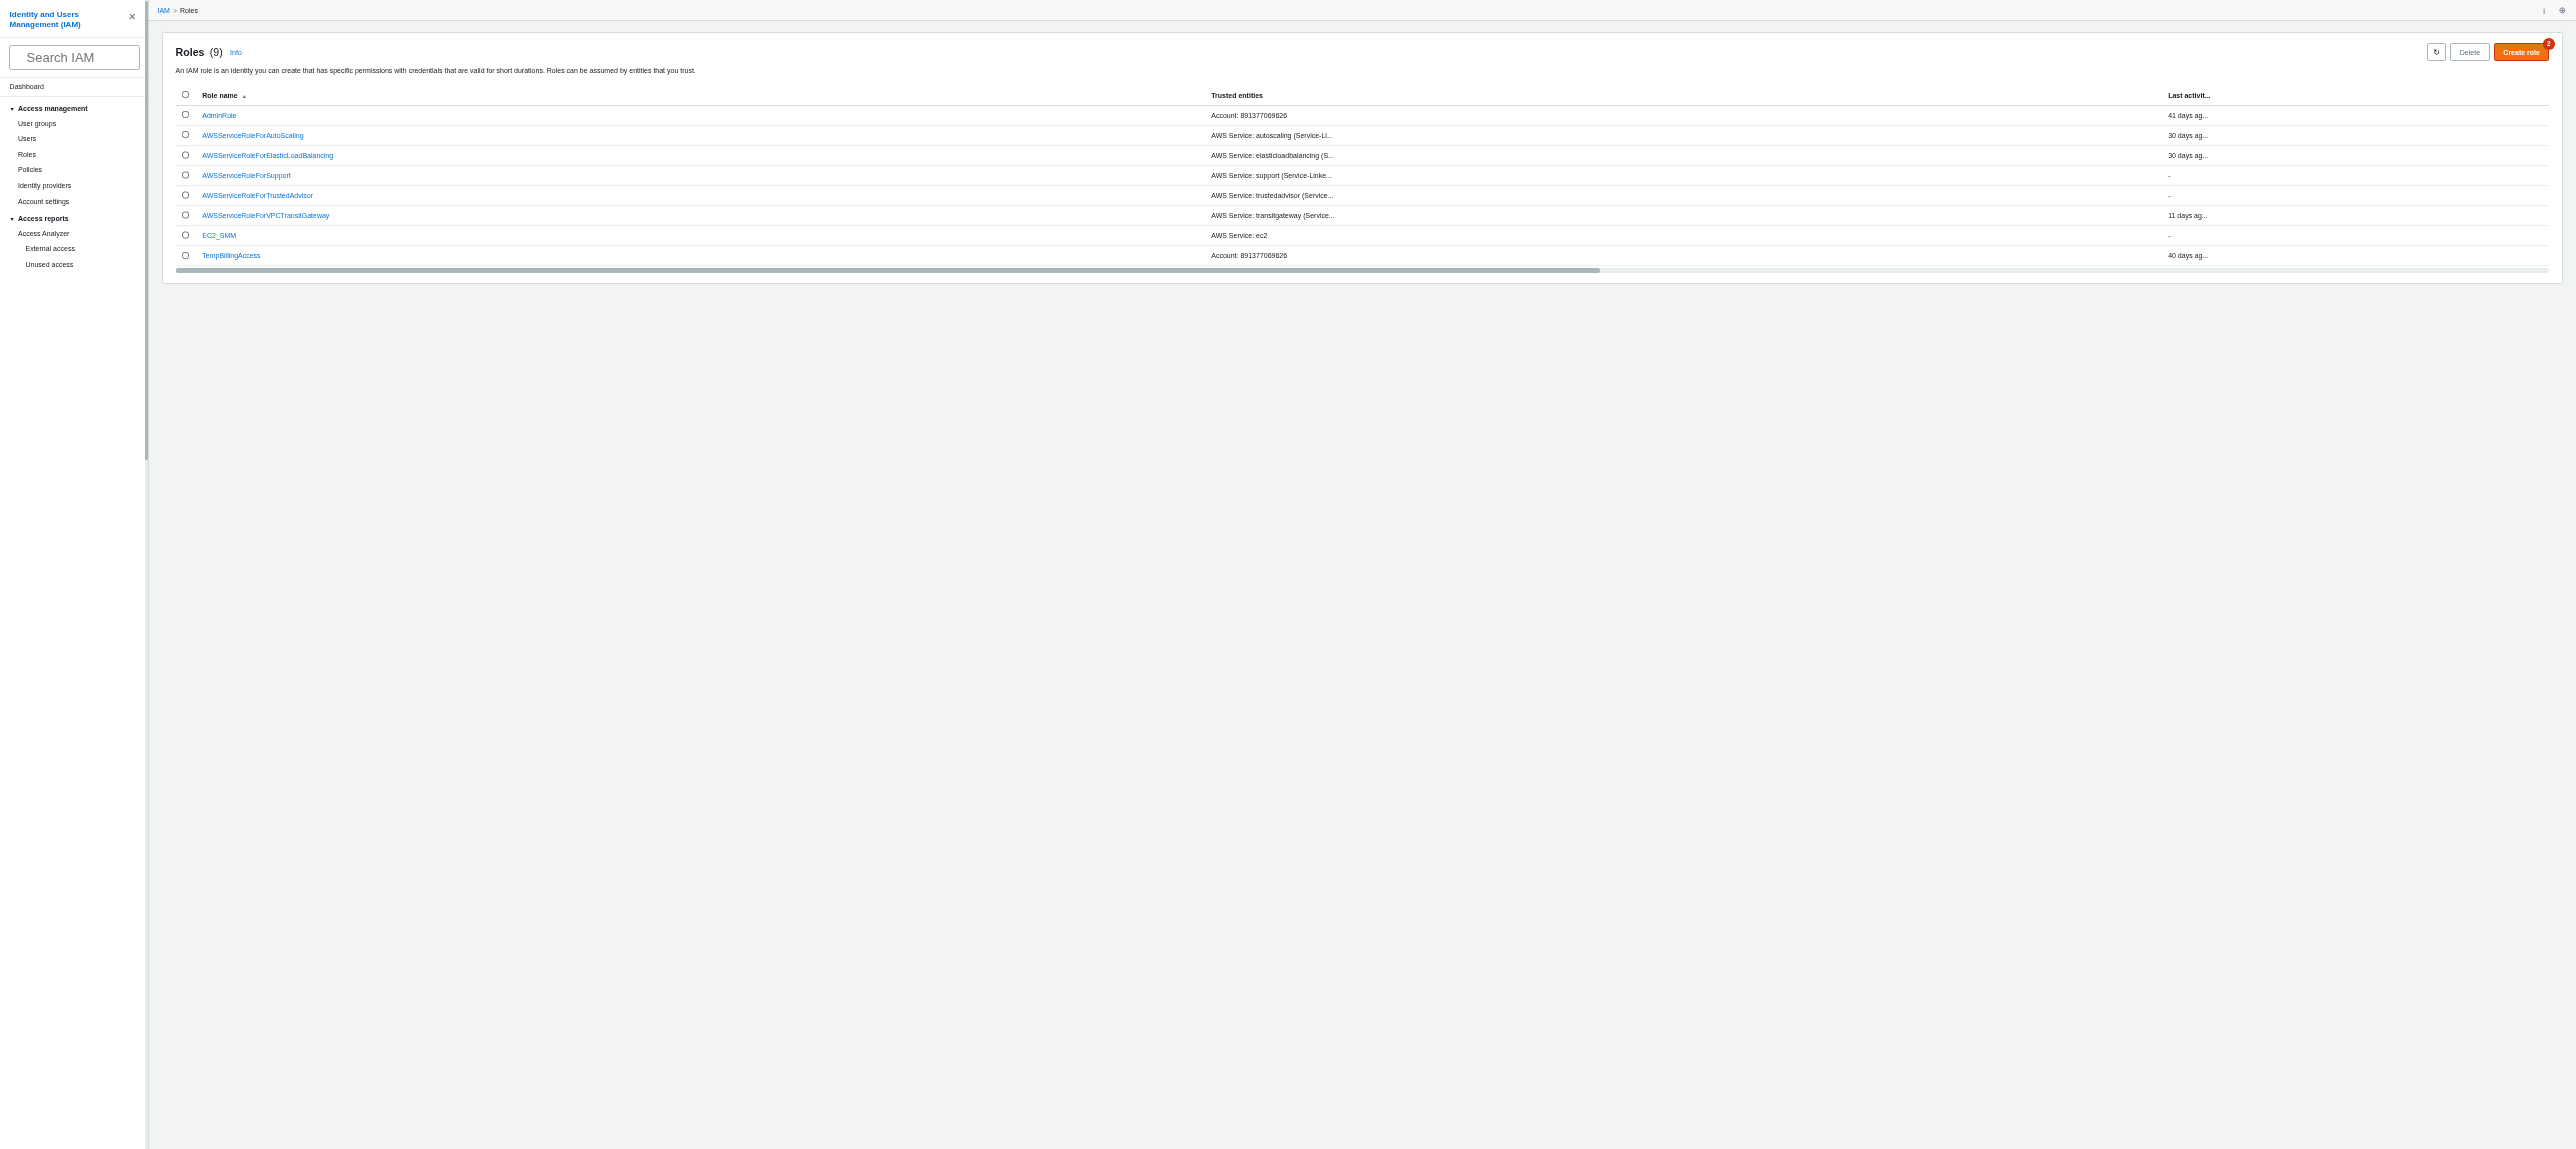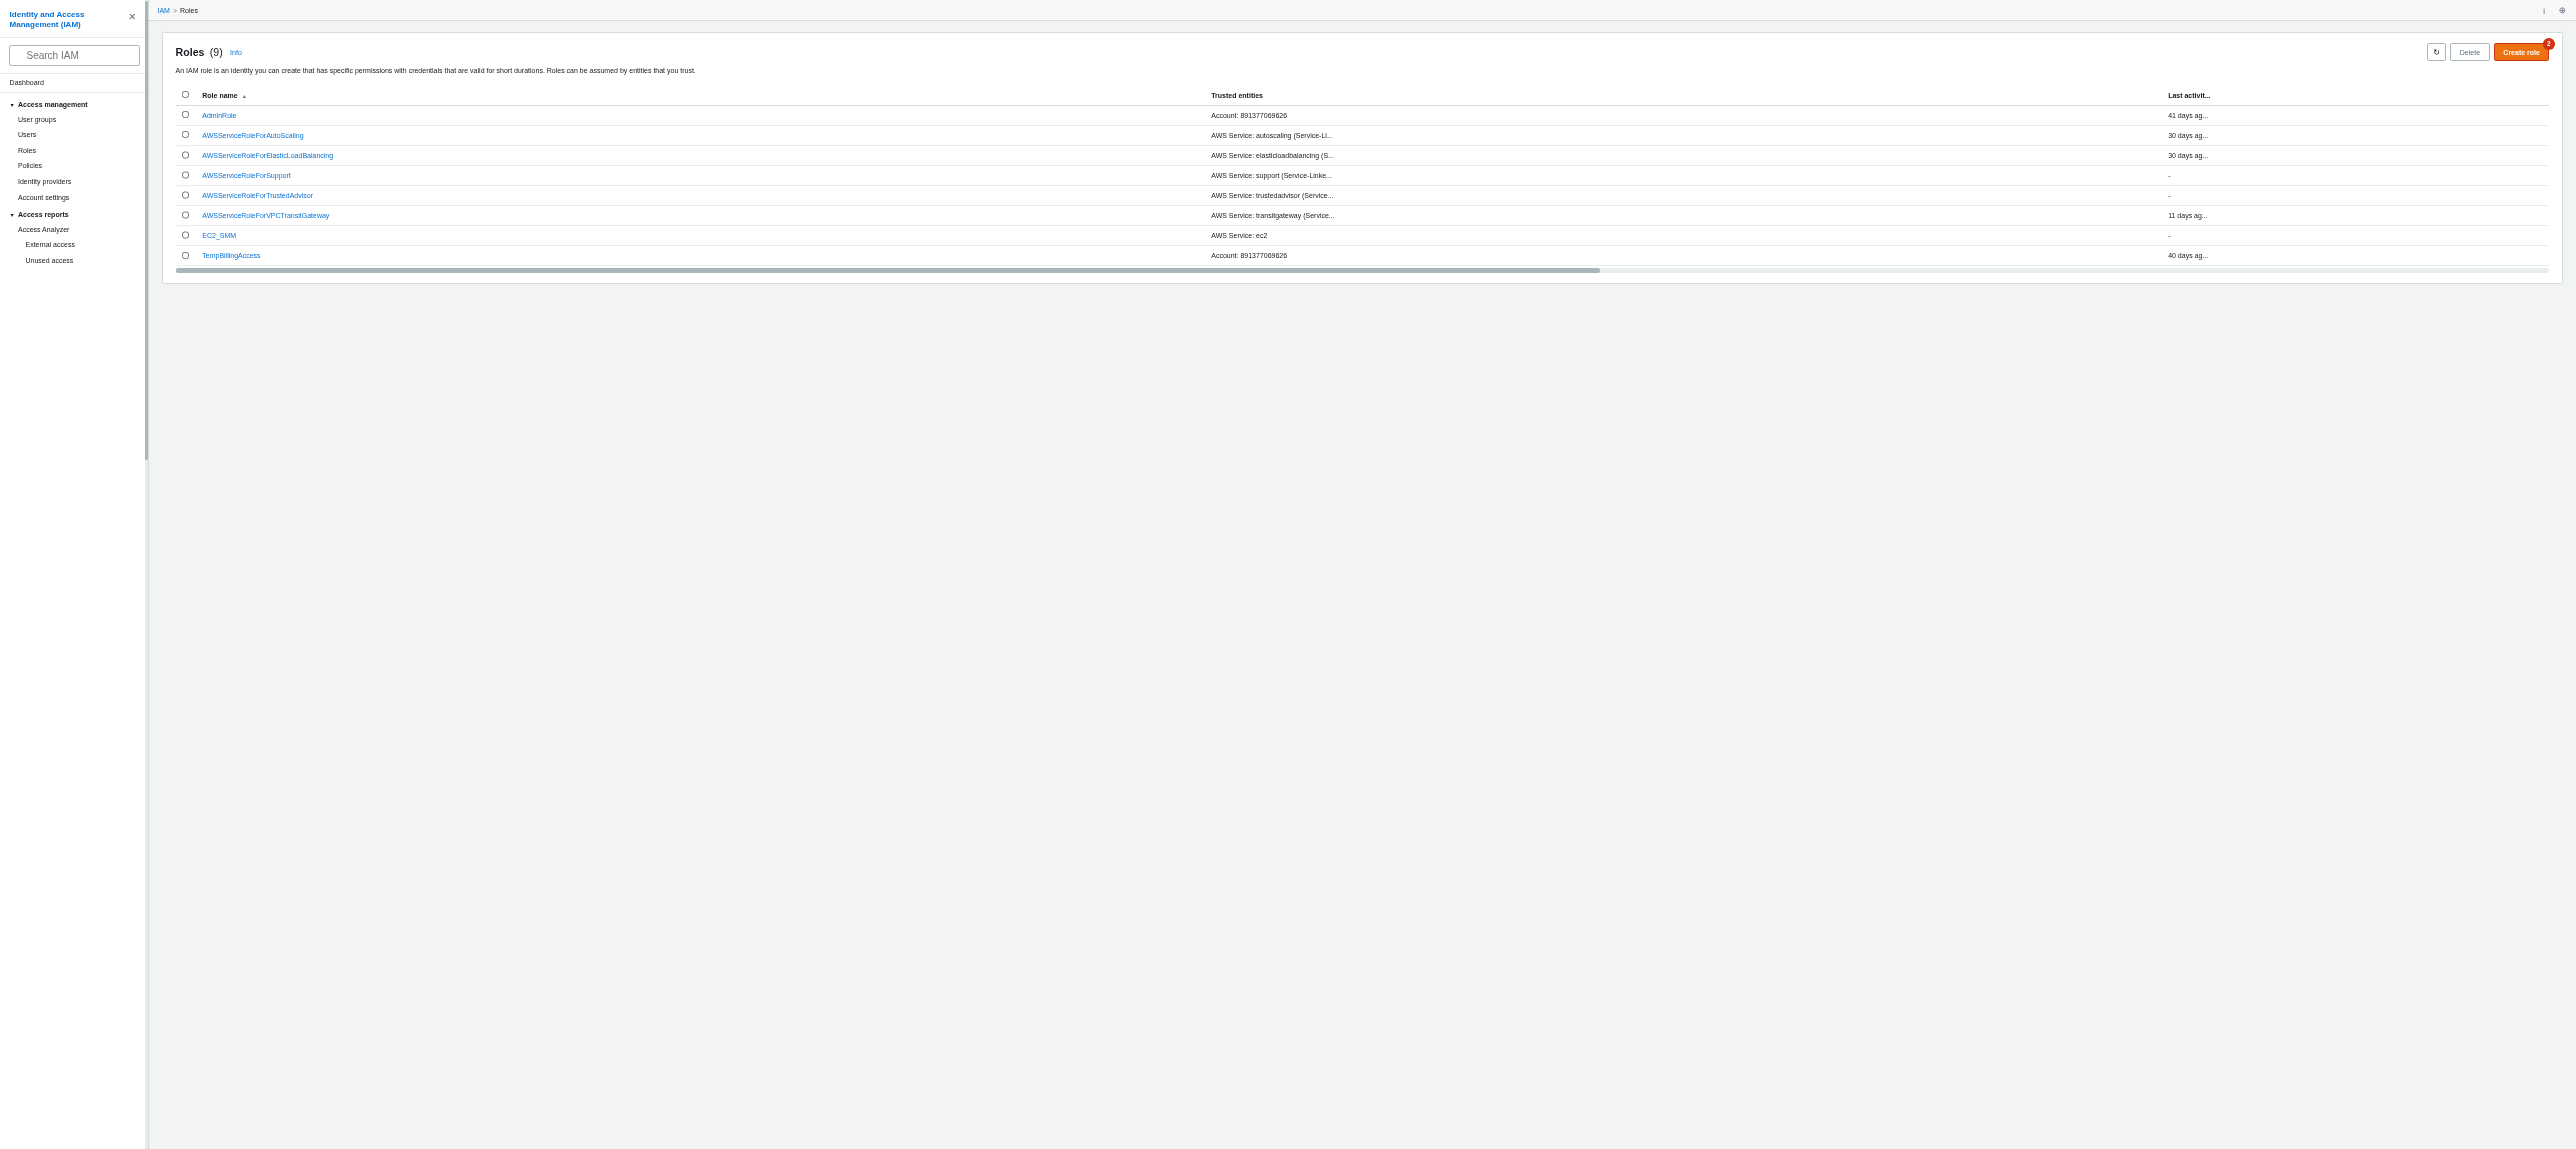--- a/index.html
+++ b/index.html
@@ -40,21 +40,21 @@
     }
     .search-container {
       padding: 7.5px 8.5px;
       border-bottom: 0.5px solid #eaeded;
     }
     .search-box {
       width: 100%;
       border: 0.5px solid #aab7b8;
       border-radius: 2.1px;
       padding: 3.7px 5.3px 3.7px 17px;
-      font-size: 10px;
+      font-size: 13px;
       color: #687078;
       background: #fff;
       position: relative;
     }
     .search-wrapper {
       position: relative;
     }
     .search-icon-inline {
       position: absolute;
       left: 5.3px;
@@ -371,21 +371,21 @@
       background: #aab7b8;
       border-radius: 2.1px;
       width: 60%;
     }
   </style>
 </head>
 <body>
 
 <div class="sidebar">
   <div class="sidebar-header">
-    <span class="sidebar-title">Identity and Access Management (IAM)</span>
+    <span class="sidebar-title">Identity and Users Management (IAM)</span>
     <span class="sidebar-close">✕</span>
   </div>
 
   <div class="search-container">
     <div class="search-wrapper">
       <span class="search-icon-inline">🔍</span>
       <input class="search-box" type="text" placeholder="Search IAM" style="">
     </div>
   </div>
 

